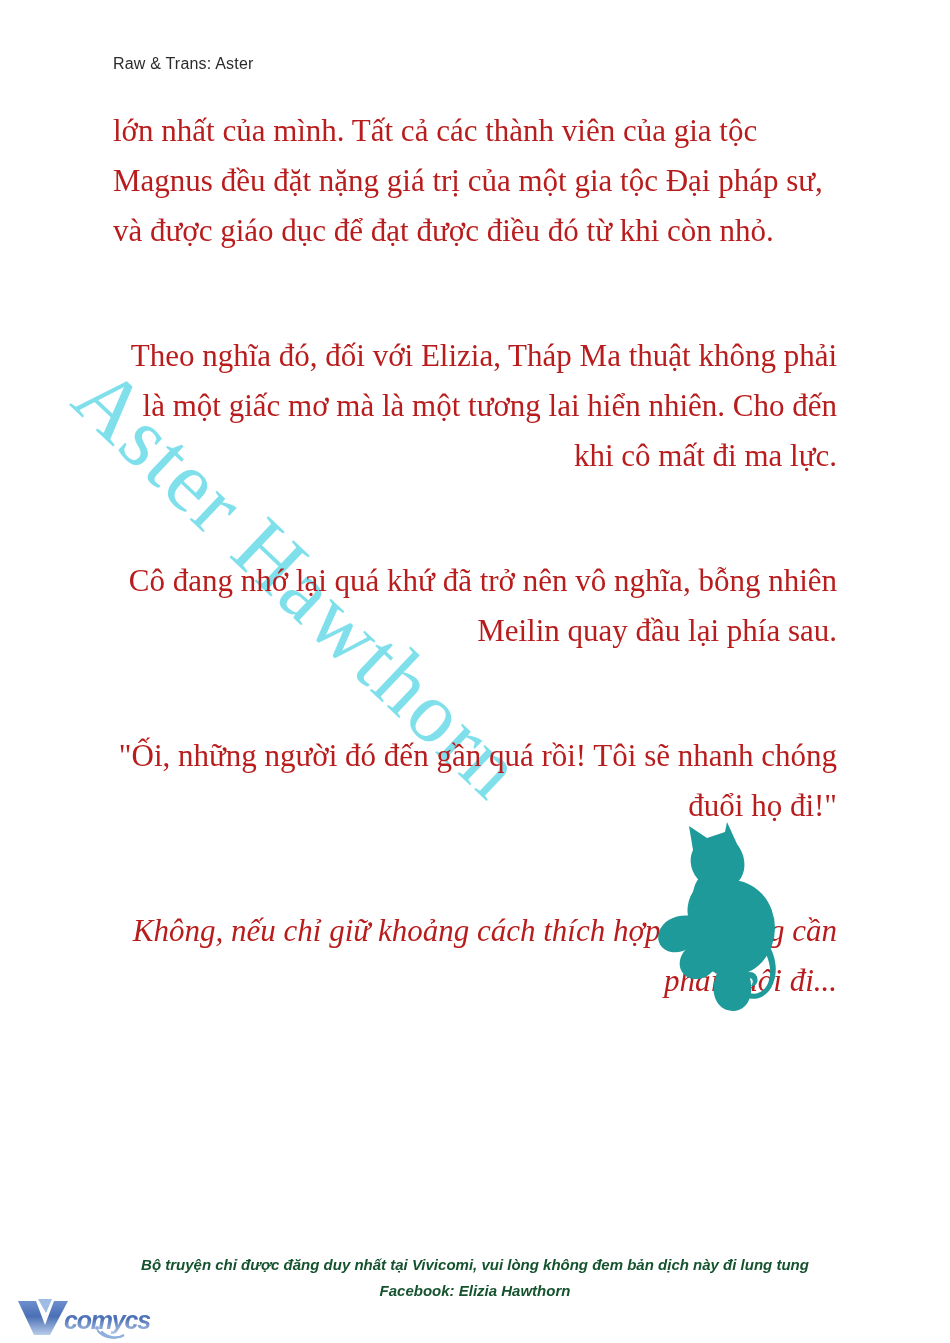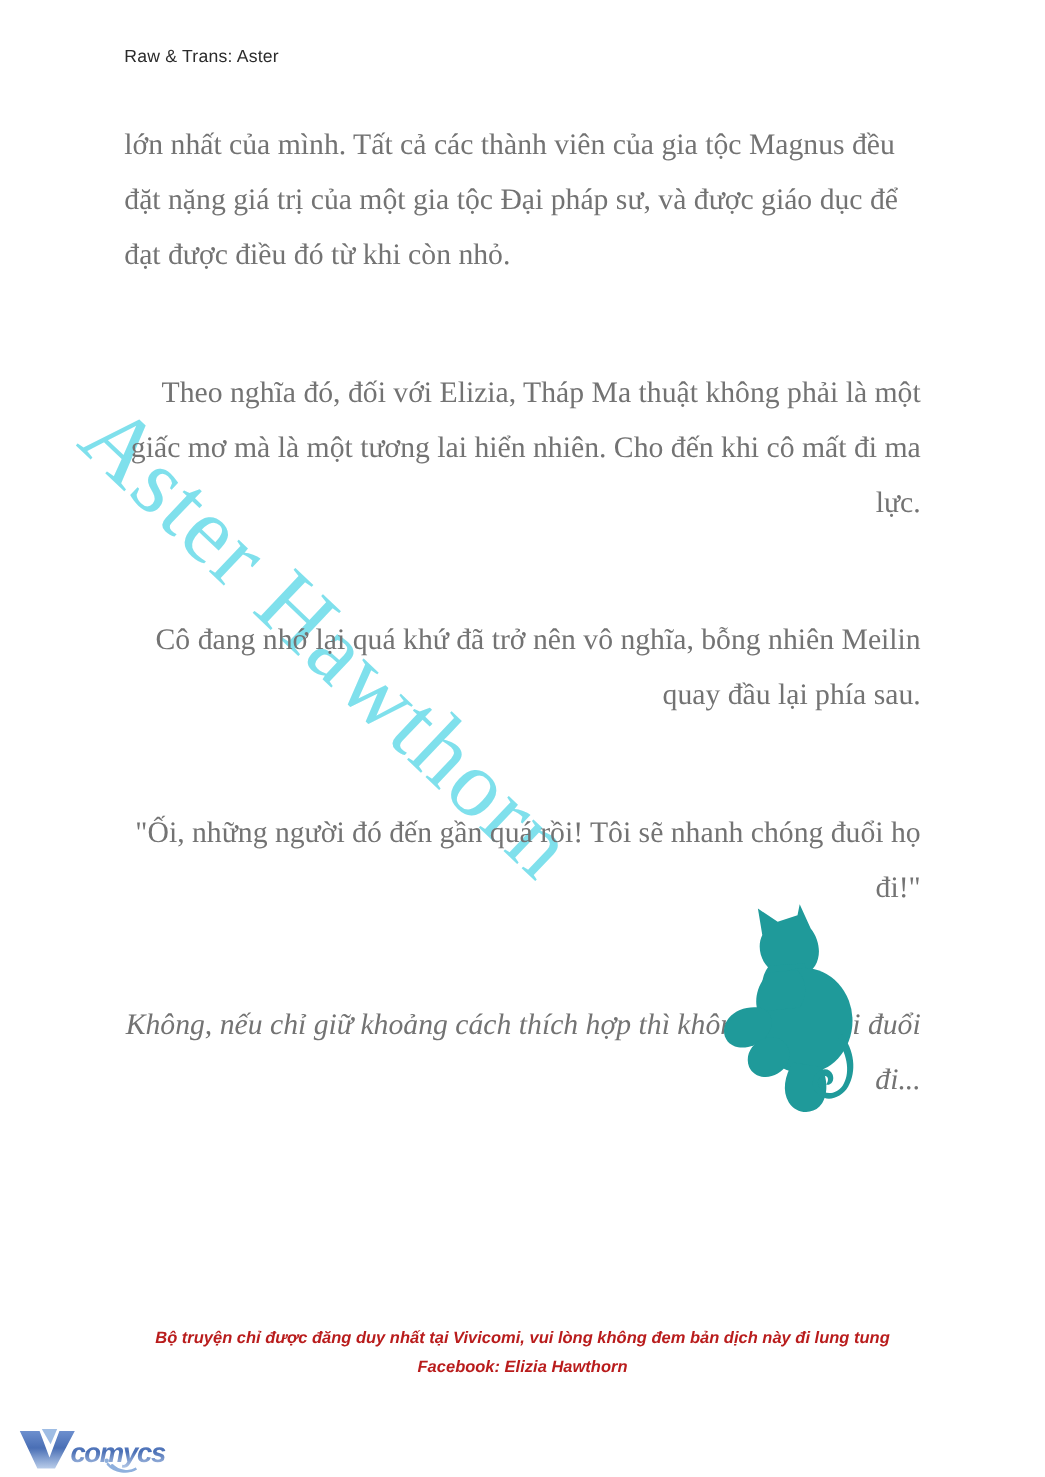--- a/index.html
+++ b/index.html
@@ -13,40 +13,40 @@
     height: 1343px;
     background: #ffffff;
     overflow: hidden;
     font-family: "Liberation Serif", "DejaVu Serif", serif;
   }
 
   
   .header {
     position: absolute;
     left: 113px;
-    top: 43px;
+    top: 55px;
     font-family: "Liberation Sans", "DejaVu Sans", sans-serif;
     font-size: 16px;
     color: #2b2b2b;
     letter-spacing: 0.2px;
     white-space: nowrap;
   }
 
   
   .content {
     position: absolute;
     left: 113px;
     top: 106px;
     width: 724px;
     z-index: 3;
   }
   .para {
-    font-size: 27px;
+    font-size: 31px;
     line-height: 50px;
-    color: #737373;
+    color: #b91c1c;
     margin: 0 0 0 0;
     text-align: left;
   }
   .para + .para {
     margin-top: 75px;
     text-align: right;
   }
   .para.italic {
     font-style: italic;
   }
@@ -78,29 +78,29 @@
     width: 135px;
     height: 200px;
     z-index: 4;
     pointer-events: none;
   }
 
   
   .footer {
     position: absolute;
     left: 0;
-    top: 1204px;
+    top: 1252px;
     width: 950px;
     text-align: center;
     font-family: "Liberation Sans", "DejaVu Sans", sans-serif;
     font-style: italic;
     font-weight: bold;
     font-size: 15px;
     line-height: 26px;
-    color: #b91c1c;
+    color: #14532d;
   }
   .footer div { white-space: nowrap; }
 
   
   .logo {
     position: absolute;
     left: 12px;
     top: 1295px;
     width: 140px;
     height: 46px;

